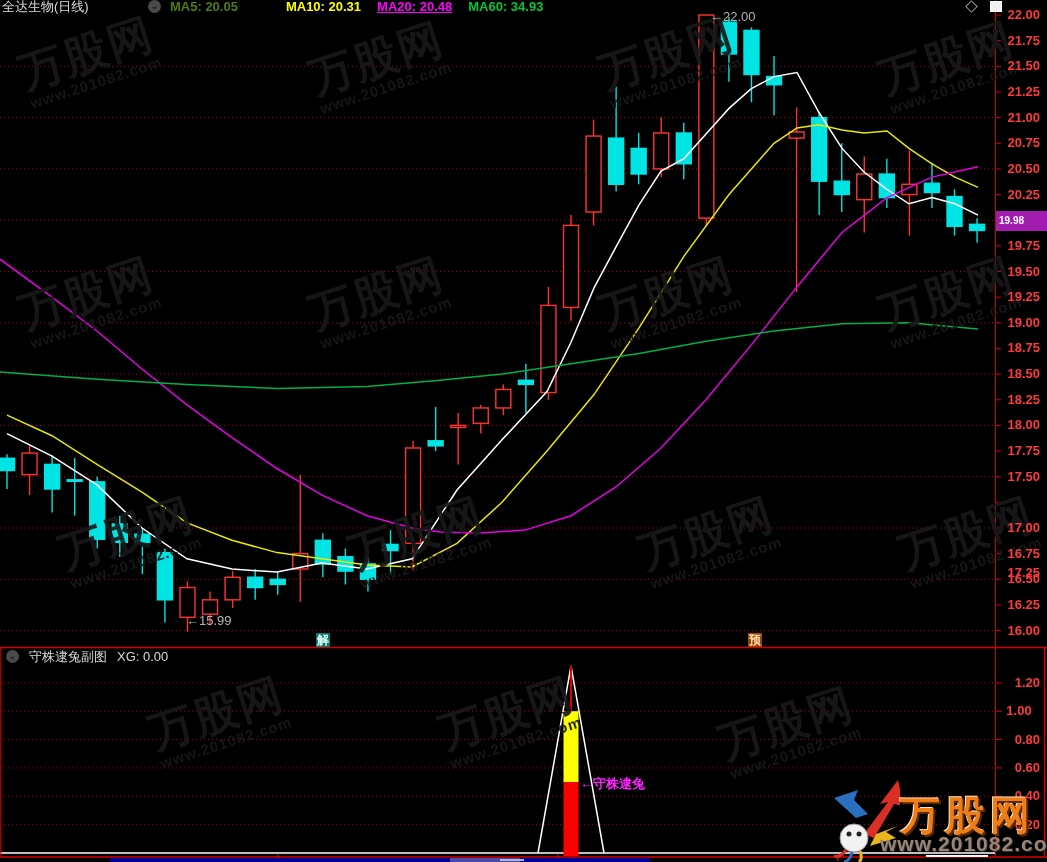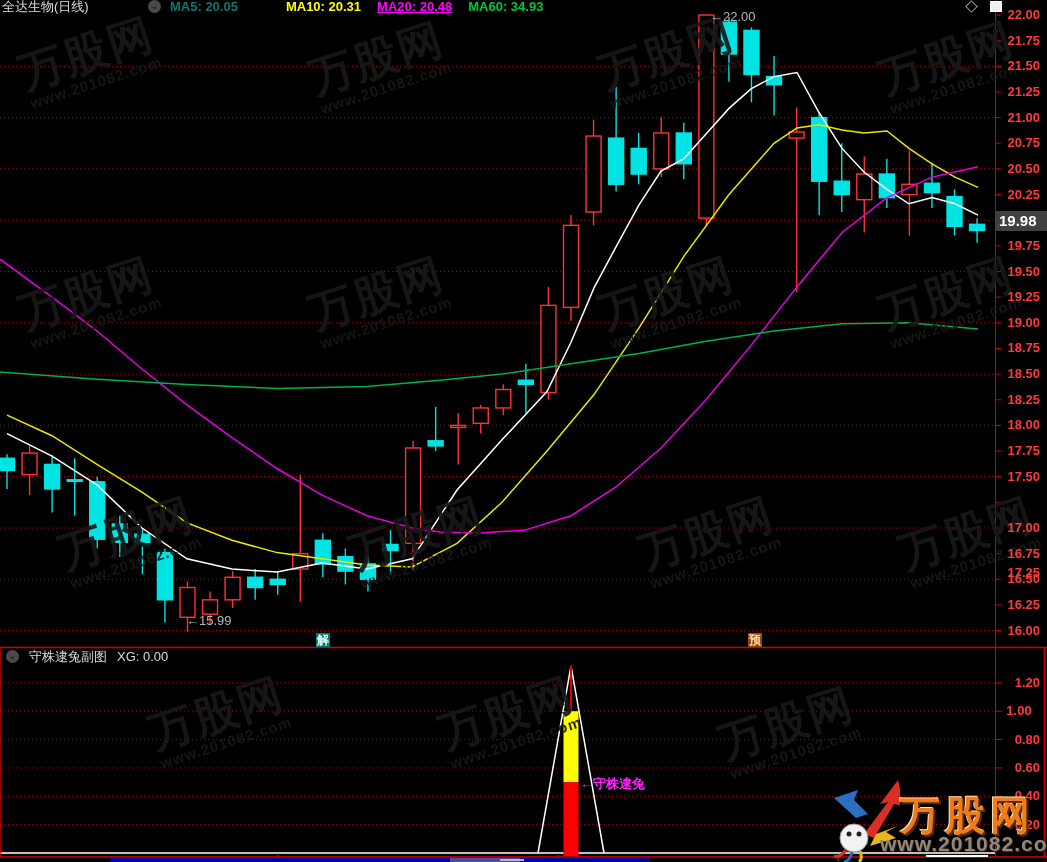--- a/index.html
+++ b/index.html
@@ -15,22 +15,22 @@
   #title-bar{left:2px;top:-2px;height:15px;color:#dcdcdc;font-size:13px;white-space:nowrap;}
   .circle-icon{width:13px;height:13px;border-radius:50%;background:#4a4a4a;color:#111;
       font-size:10px;line-height:12px;text-align:center;}
   #collapse-main{left:148px;top:0px;}
   #ma-values{left:170px;top:-1px;font-size:13px;font-weight:bold;white-space:nowrap;}
   #ma-values span{margin-right:16px;}
   #icon-diamond{left:967px;top:2px;width:7px;height:7px;border:1px solid #9a9a9a;transform:rotate(45deg);}
   #icon-restore{left:990px;top:1px;width:10px;height:9px;background:#f0f0f0;border:1px solid #fff;}
   .axis-label{position:absolute;left:998px;width:42px;text-align:right;
       color:#ff3a3a;font-size:13px;font-weight:bold;}
-  #price-badge{left:996px;top:211px;width:48px;height:20px;background:#404040;
-      color:#fff;font-size:15px;font-weight:bold;line-height:20px;padding-left:3px;}
+  #price-badge{left:996px;top:211px;width:48px;height:20px;background:#a21caf;
+      color:#fff;font-size:10px;font-weight:bold;line-height:20px;padding-left:3px;}
   .anno{position:absolute;color:#b4b4b4;font-size:13px;white-space:nowrap;}
   .ev-badge{position:absolute;top:633px;width:14px;height:14px;font-size:12px;
       line-height:14px;text-align:center;font-weight:bold;}
   #sub-header{left:6px;top:649px;height:15px;display:flex;align-items:center;gap:10px;
       color:#d8d8d8;font-size:13px;white-space:nowrap;}
   #signal-label{left:580px;top:775px;color:#ff22ff;font-size:13px;font-weight:bold;white-space:nowrap;}
   #scrollbar{left:110px;top:858px;width:540px;height:4px;background:#000096;}
   #scroll-thumb{position:absolute;left:340px;top:0;width:70px;height:4px;background:#4a4aaa;}
   #scroll-tick{position:absolute;left:390px;top:0.5px;width:24px;height:2.5px;background:#b4b4cc;}
   #logo{left:818px;top:776px;width:229px;height:86px;}
@@ -271,21 +271,21 @@
       </div>
       <div class="wm" style="left: 720px; top: 700px;">
         <div class="wm-b">万股网</div>
         <div class="wm-u">www.201082.com</div>
       </div>
     </div>
 
   <div id="hud">
     <div id="title-bar">全达生物(日线)</div>
     <div id="collapse-main" class="circle-icon">⌄</div>
-    <div id="ma-values"><span style="color: #0f766e;">MA5: 20.05</span><span style="color: rgb(255, 255, 0); padding-left: 32px;">MA10: 20.31</span><span style="color: rgb(255, 0, 255); text-decoration: underline;">MA20: 20.48</span><span style="color: rgb(0, 198, 60);">MA60: 34.93</span></div>
+    <div id="ma-values"><span style="color: #4d7c0f;">MA5: 20.05</span><span style="color: rgb(255, 255, 0); padding-left: 32px;">MA10: 20.31</span><span style="color: rgb(255, 0, 255); text-decoration: underline;">MA20: 20.48</span><span style="color: rgb(0, 198, 60);">MA60: 34.93</span></div>
 
     <div id="icon-diamond"></div>
     <div id="icon-restore"></div>
 
     <div id="main-axis">
         <div class="axis-label" style="top: 7px;">22.00</div>
         <div class="axis-label" style="top: 32.65px;">21.75</div>
         <div class="axis-label" style="top: 58.3px; text-align: right;">21.50</div>
         <div class="axis-label" style="top: 83.95px;">21.25</div>
         <div class="axis-label" style="top: 109.6px;">21.00</div>

